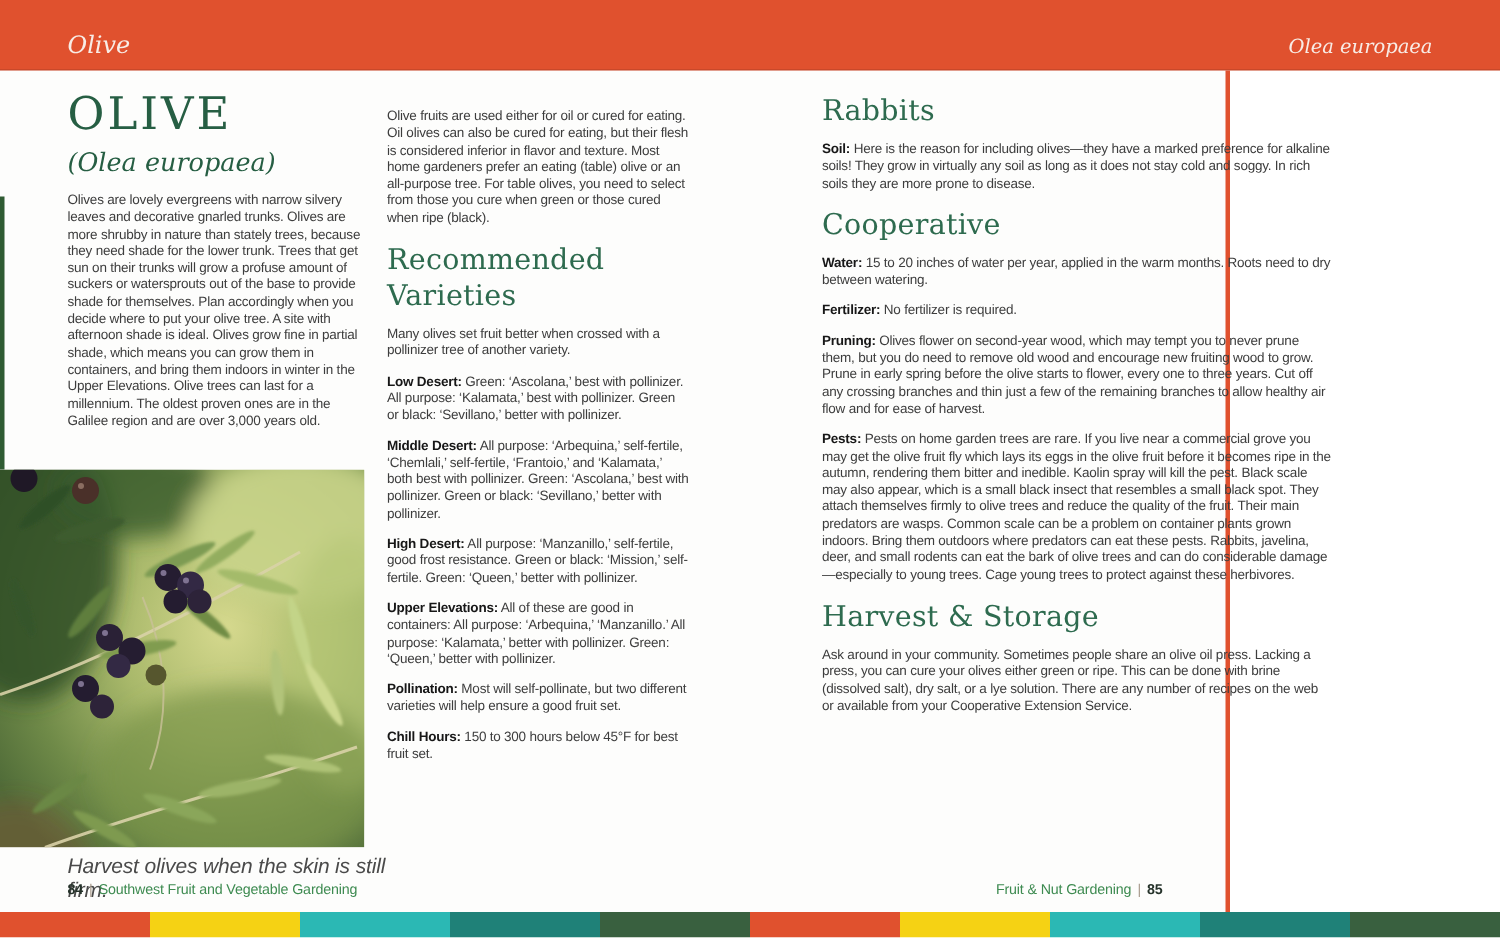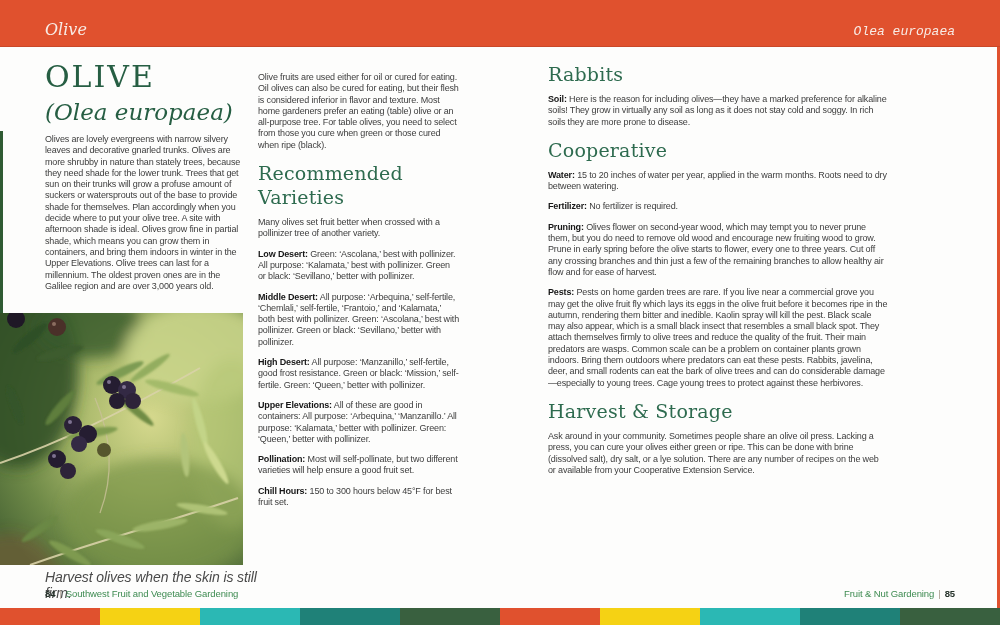--- a/index.html
+++ b/index.html
@@ -1,44 +1,44 @@
 <!DOCTYPE html>
 <html><head>
 <meta charset="utf-8">
 <style>
   * { margin: 0; padding: 0; box-sizing: border-box; }
   html, body { width: 1000px; height: 625px; }
   body { font-family: "Liberation Sans", sans-serif; background: #ffffff; overflow: hidden; }
-  .spread { position: relative; width: 1000px; height: 625px; background: #fdfdfc; }
+  .spread { position: relative; width: 820px; height: 625px; background: #fdfdfc; }
 
   
   .header-band {
     position: absolute; top: 0; left: 0; width: 1000px; height: 47px;
     background: #e0512e; border-bottom: 1px solid rgba(0,0,0,0.10);
     display: flex; justify-content: space-between; align-items: flex-end;
     padding: 0 45px 7px 45px;
     font-family: "DejaVu Serif", serif; font-style: italic; color: #f8ece6;
   }
   .header-left { font-size: 16px; }
-  .header-right { font-size: 13px; font-family: Liberation Mono, monospace; }
+  .header-right { font-size: 13px; }
 
   
   .left-edge { position: absolute; left: 0; top: 131px; width: 3px; height: 182px; background: #2f5b33; }
   .right-edge { position: absolute; right: 0; top: 47px; width: 3px; height: 561px; background: #e0512e; }
 
   
   .body-text { font-size: 9px; line-height: 11.3px; letter-spacing: -0.15px; color: #3d3d3d; }
   .body-text p { margin-bottom: 9px; }
   .lead-label { font-weight: bold; color: #171717; }
   h1.title {
     font-family: "DejaVu Serif", serif; font-size: 30px; line-height: 33px;
     letter-spacing: 2px; color: #265e43; font-weight: normal;
   }
   .subtitle {
-    font-family: "DejaVu Serif", serif; font-style: italic; font-size: 23px;
+    font-family: "DejaVu Serif", serif; font-style: italic; font-size: 17px;
     color: #265e43; margin-top: 6px;
   }
   h2.section-heading {
     font-family: "DejaVu Serif", serif; font-weight: normal;
     font-size: 19px; line-height: 24px; color: #2e6b4f;
     margin: 10px 0 8px 0; letter-spacing: 0.2px;
   }
   h2.first { margin-top: 0; }
 
   

